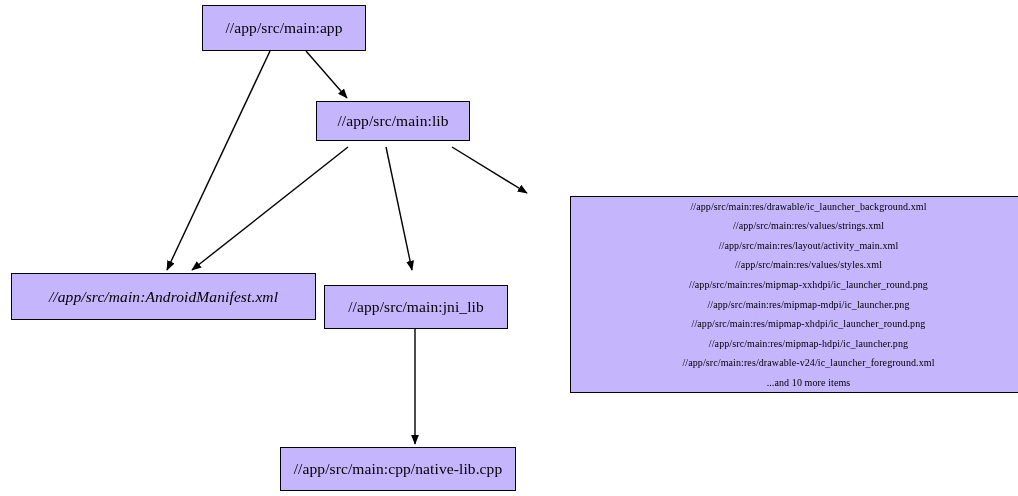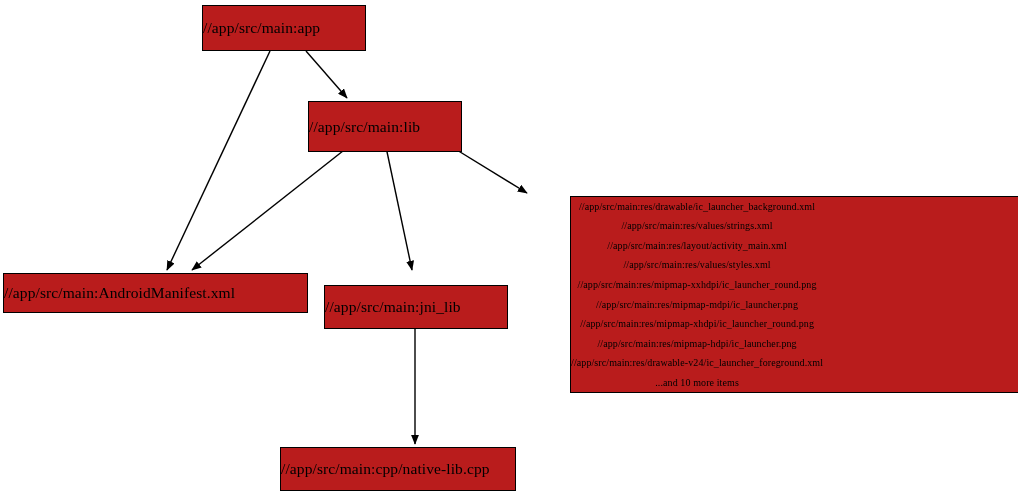--- a/index.html
+++ b/index.html
@@ -20,24 +20,24 @@
     left: 0;
     top: 0;
     width: 1018px;
     height: 496px;
     pointer-events: none;
   }
   .node {
     position: absolute;
     box-sizing: border-box;
     border: 1px solid #000000;
-    background: #b91c1c;
+    background: #c4b5fd;
     display: flex;
     align-items: center;
-    justify-content: flex-start;
+    justify-content: center;
     text-align: center;
     color: #000000;
     font-size: 15.5px;
     line-height: 1.0;
     white-space: pre;
     letter-spacing: 0.1px;
   }
   .node .node-label {
     display: block;
     text-align: center;
@@ -68,25 +68,25 @@
         <line x1="386" y1="147" x2="412" y2="270" stroke="#000000" stroke-width="1.4" marker-end="url(#arrowhead)"></line>
         <line x1="452" y1="147" x2="527" y2="193" stroke="#000000" stroke-width="1.4" marker-end="url(#arrowhead)"></line>
         <line x1="415" y1="317" x2="415" y2="444" stroke="#000000" stroke-width="1.4" marker-end="url(#arrowhead)"></line>
       </g>
   </svg>
 
   <div class="node" id="node-app" style="left: 202px; top: 5px; width: 164px; height: 46px;">
     <span class="node-label">//app/src/main:app</span>
   </div>
 
-  <div class="node" id="node-lib" style="left: 308px; top: 101px; width: 154px; height: 51px;">
+  <div class="node" id="node-lib" style="left: 316px; top: 101px; width: 154px; height: 40px;">
     <span class="node-label">//app/src/main:lib</span>
   </div>
 
-  <div class="node" id="node-manifest" style="left: 3px; top: 273px; width: 305px; height: 40px;">
+  <div class="node" id="node-manifest" style="left: 11px; top: 273px; width: 305px; height: 47px; font-style: italic;">
     <span class="node-label">//app/src/main:AndroidManifest.xml</span>
   </div>
 
   <div class="node" id="node-jni_lib" style="left: 324px; top: 273px; width: 184px; height: 44px; margin-top: 12px;">
     <span class="node-label">//app/src/main:jni_lib</span>
   </div>
 
   <div class="node" id="node-native_lib" style="left: 280px; top: 447px; width: 236px; height: 44px;">
     <span class="node-label">//app/src/main:cpp/native-lib.cpp</span>
   </div>

